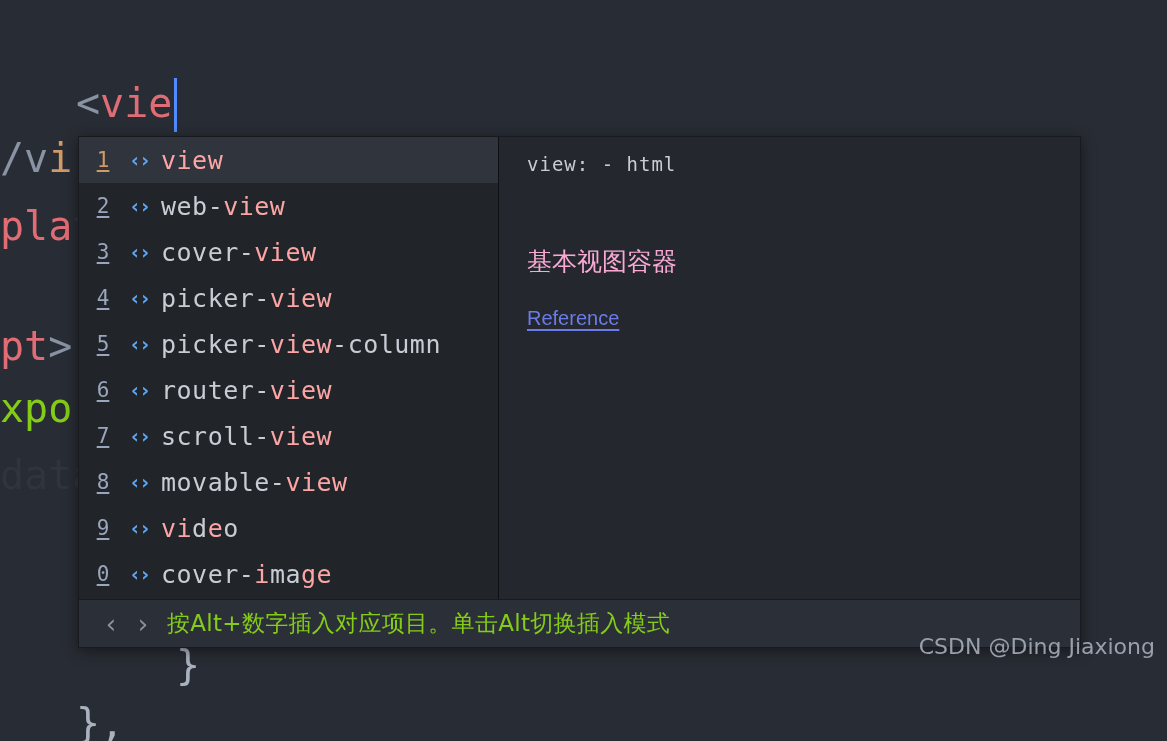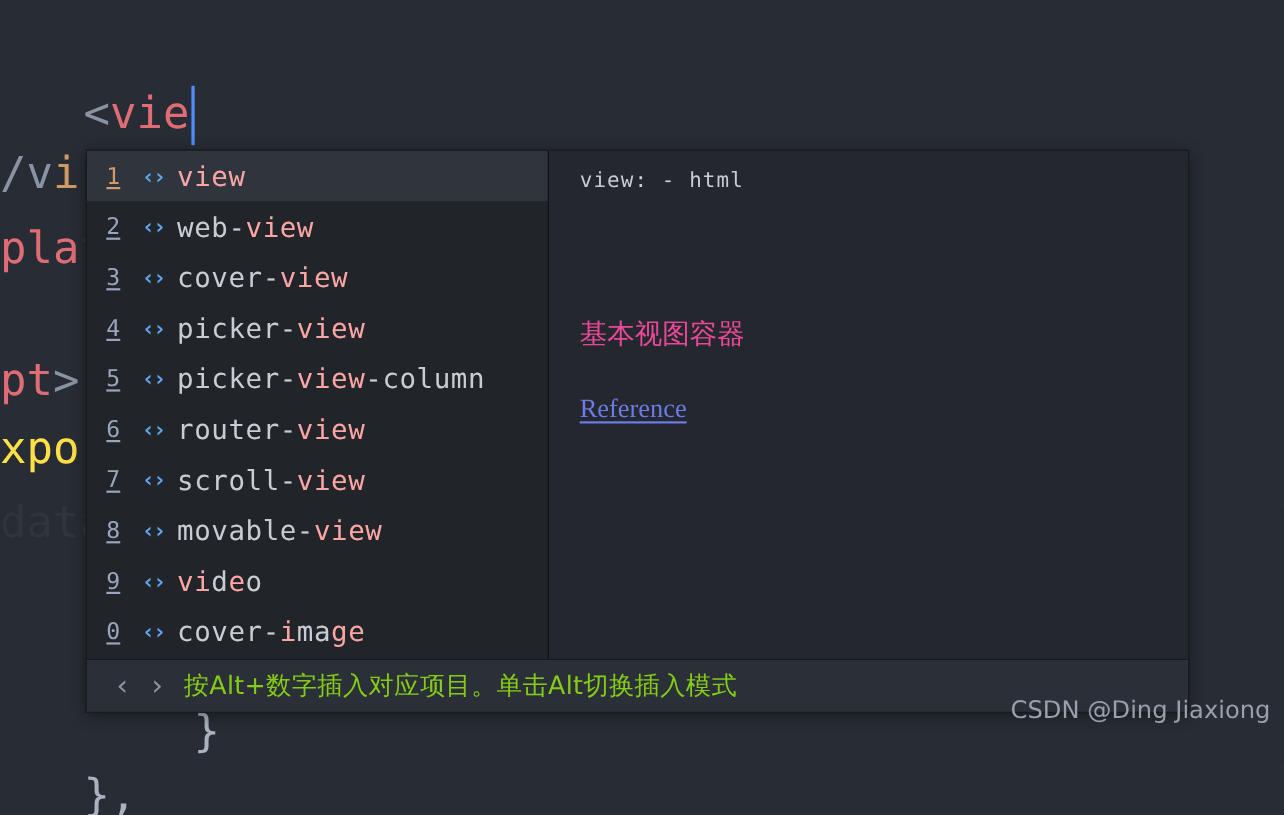--- a/index.html
+++ b/index.html
@@ -21,21 +21,21 @@
     font-family: "DejaVu Sans Mono", "Liberation Mono", monospace;
     font-size: 40px;
     line-height: 46px;
     white-space: pre;
     letter-spacing: 0px;
   }
   .code-line { position: absolute; white-space: pre; }
   .tok-tag   { color: #e06c75; }
   .tok-brk   { color: #8a93a3; }
   .tok-attr  { color: #d19a66; }
-  .tok-kw    { color: #fde047; }
+  .tok-kw    { color: #84cc16; }
   .tok-dim   { color: #2f343d; }
   .tok-punc  { color: #abb2bf; }
 
   
   .caret {
     position: absolute;
     width: 3px;
     background: #528bff;
   }
 
@@ -109,34 +109,34 @@
   .row .label .hl { color: #fca5a5; }
 
   
   .doc-title {
     font-size: 19px;
     color: #c8ccd4;
     letter-spacing: 1px;
     white-space: pre;
   }
   .doc-desc {
-    margin-top: 112px;
+    margin-top: 70px;
     font-size: 25px;
-    color: #ec4899;
+    color: #f9a8d4;
     font-family: "DejaVu Sans", "Liberation Sans", sans-serif;
   }
   .doc-link {
     display: inline-block;
-    margin-top: 39px;
-    font-size: 24px;
+    margin-top: 29px;
+    font-size: 20px;
     color: #6b7ce8;
     text-decoration: underline;
     text-underline-offset: 4px;
     cursor: pointer;
-    font-family: Liberation Serif, serif;
+    font-family: Liberation Sans, sans-serif;
   }
 
   
   .status-bar {
     height: 48px;
     flex: 0 0 48px;
     background: #2b3038;
     border-top: 1px solid #181a1f;
     display: flex;
     align-items: center;

